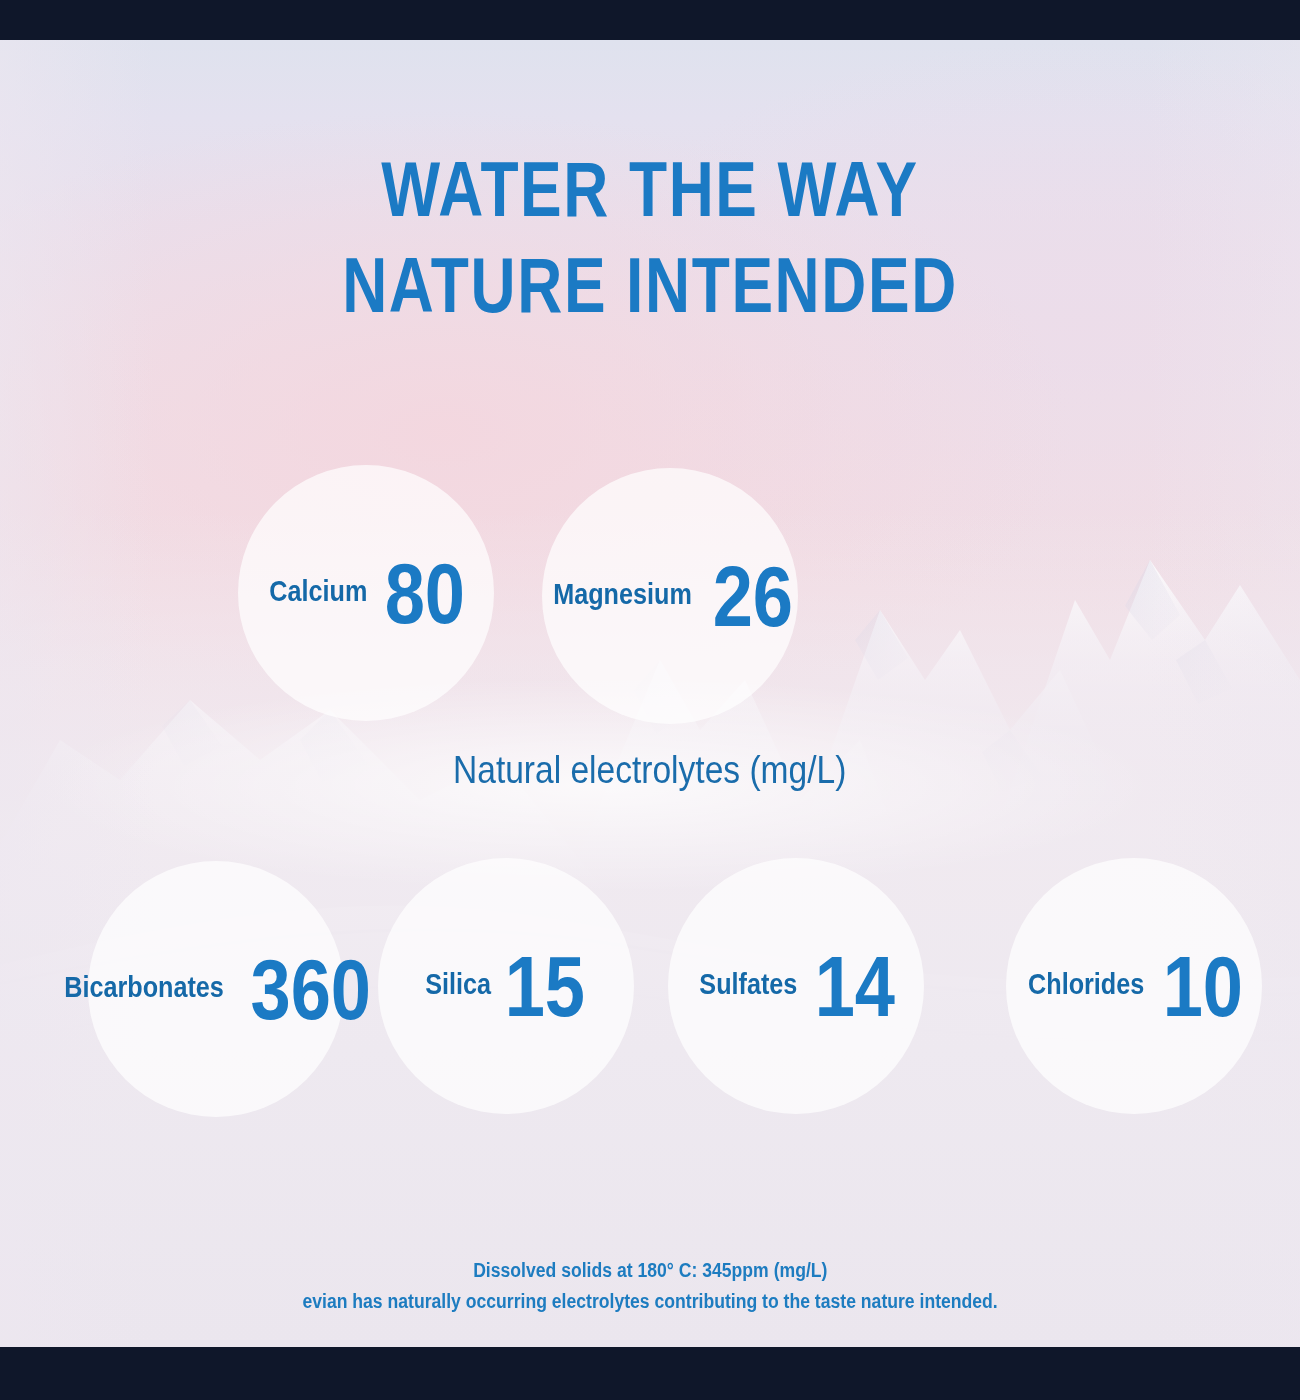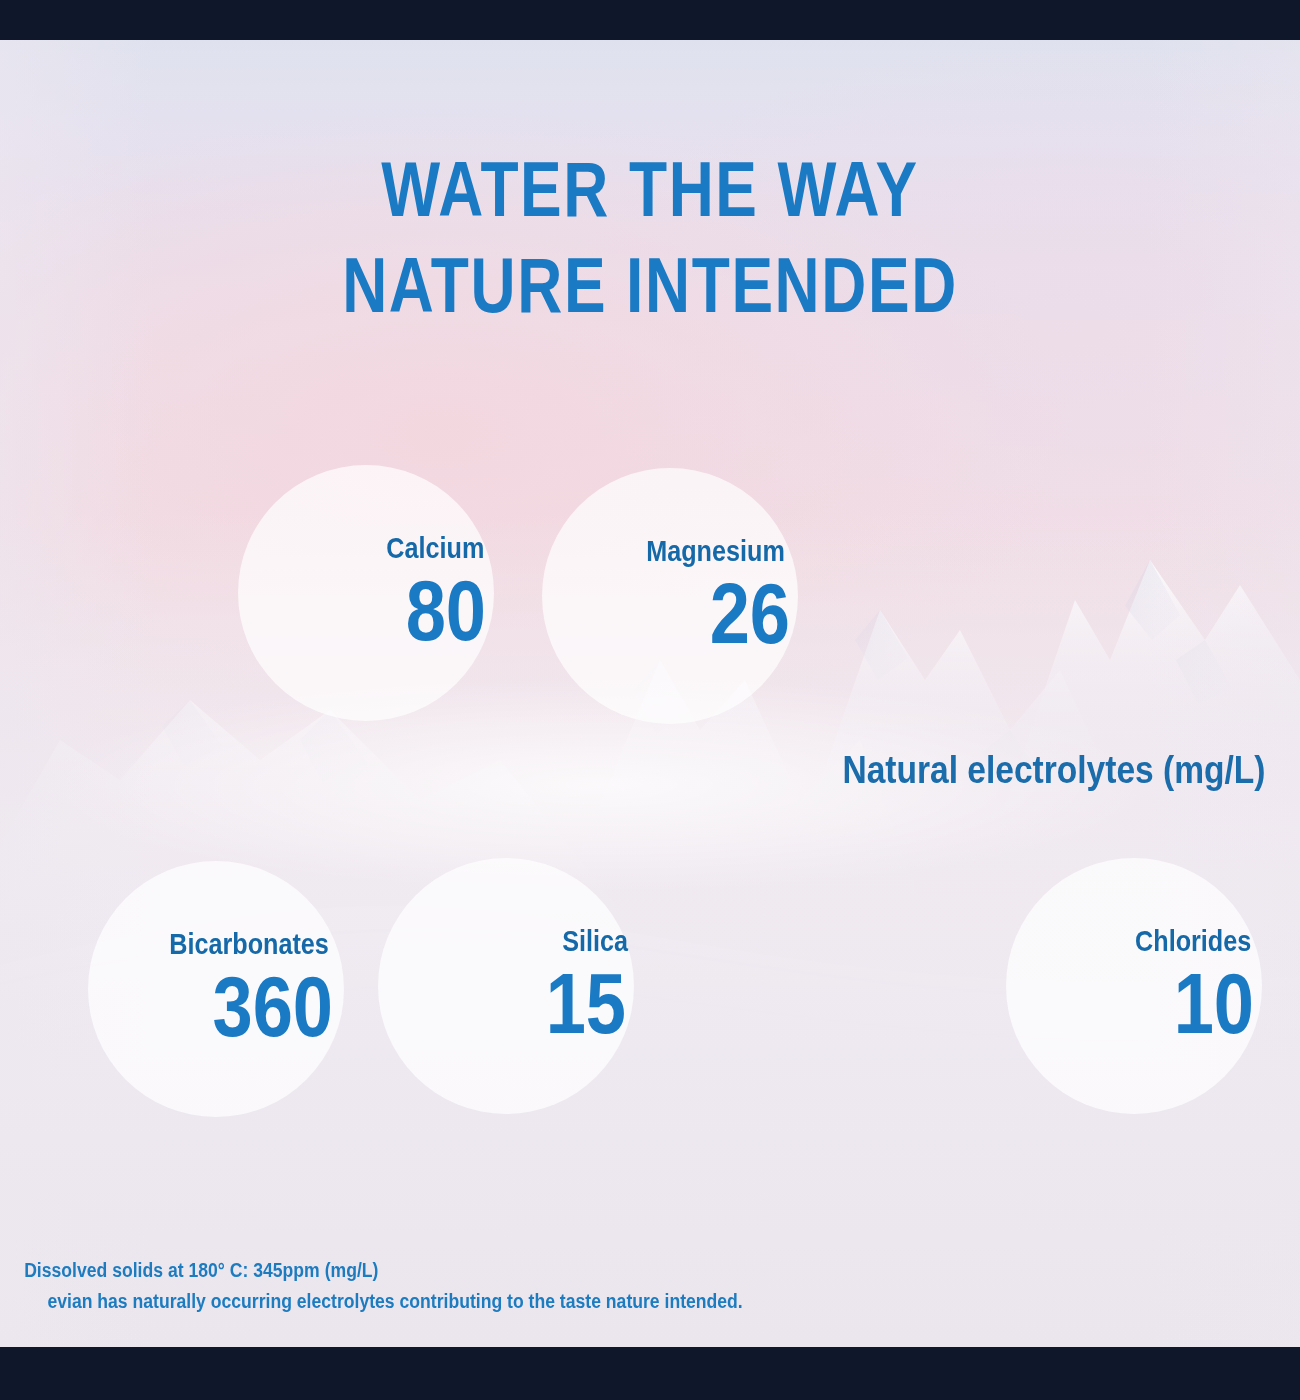--- a/index.html
+++ b/index.html
@@ -111,22 +111,22 @@
     letter-spacing:2px;
     margin-top:18px;
   }
 
   
   .bubble{
     position:absolute;
     border-radius:50%;
     background:rgba(255,255,255,.70);
     display:flex;
-    flex-direction:column;
-    align-items:flex-end;
+    flex-direction:row;
+    align-items:center;
     justify-content:center;
   }
   .bubble .lab{
     color:#1569a8;
     font-size:30px;
     font-weight:bold;
     transform:scaleX(.84);
     white-space:nowrap;
     line-height:1;
     margin-bottom:4px;
@@ -137,34 +137,34 @@
     font-size:86px;
     transform:scaleX(.84);
     line-height:1;
     white-space:nowrap;
   }
 
   
   .caption{
     position:absolute;
     left:0; right:0;
-    text-align:right;
+    text-align:center;
     color:#1a6cab;
     font-size:39px;
-    font-weight:bold;
+    font-weight:normal;
     line-height:1;
   }
   .caption span{ display:inline-block; transform:scaleX(.86); }
 
   
   .footer{
     position:absolute;
     left:0; right:0;
     top:1255px;
-    text-align:left;
+    text-align:center;
     color:#1d7cc0;
     font-weight:bold;
     line-height:1.55;
   }
   .footer .f1{ display:block; font-size:20px; }
   .footer .f1 span,
   .footer .f2 span{ display:inline-block; transform:scaleX(.88); }
   .footer .f2{ display:block; font-size:20px; }
 </style>
 </head>
@@ -251,20 +251,24 @@
     <div class="bubble" style="left:88px; top:861px; width:256px; height:256px;">
       <div class="lab">Bicarbonates</div>
       <div class="val">360</div>
     </div>
 
     <div class="bubble" style="left:378px; top:858px; width:256px; height:256px;">
       <div class="lab">Silica</div>
       <div class="val">15</div>
     </div>
 
+    <div class="bubble" style="left:668px; top:858px; width:256px; height:256px;">
+      <div class="lab">Sulfates</div>
+      <div class="val">14</div>
+    </div>
 
     <div class="bubble" style="left:1006px; top:858px; width:256px; height:256px;">
       <div class="lab">Chlorides</div>
       <div class="val">10</div>
     </div>
 
 
     <div class="footer">
       <span class="f1">
         <span>Dissolved solids at 180° C: 345ppm (mg/L)</span>

